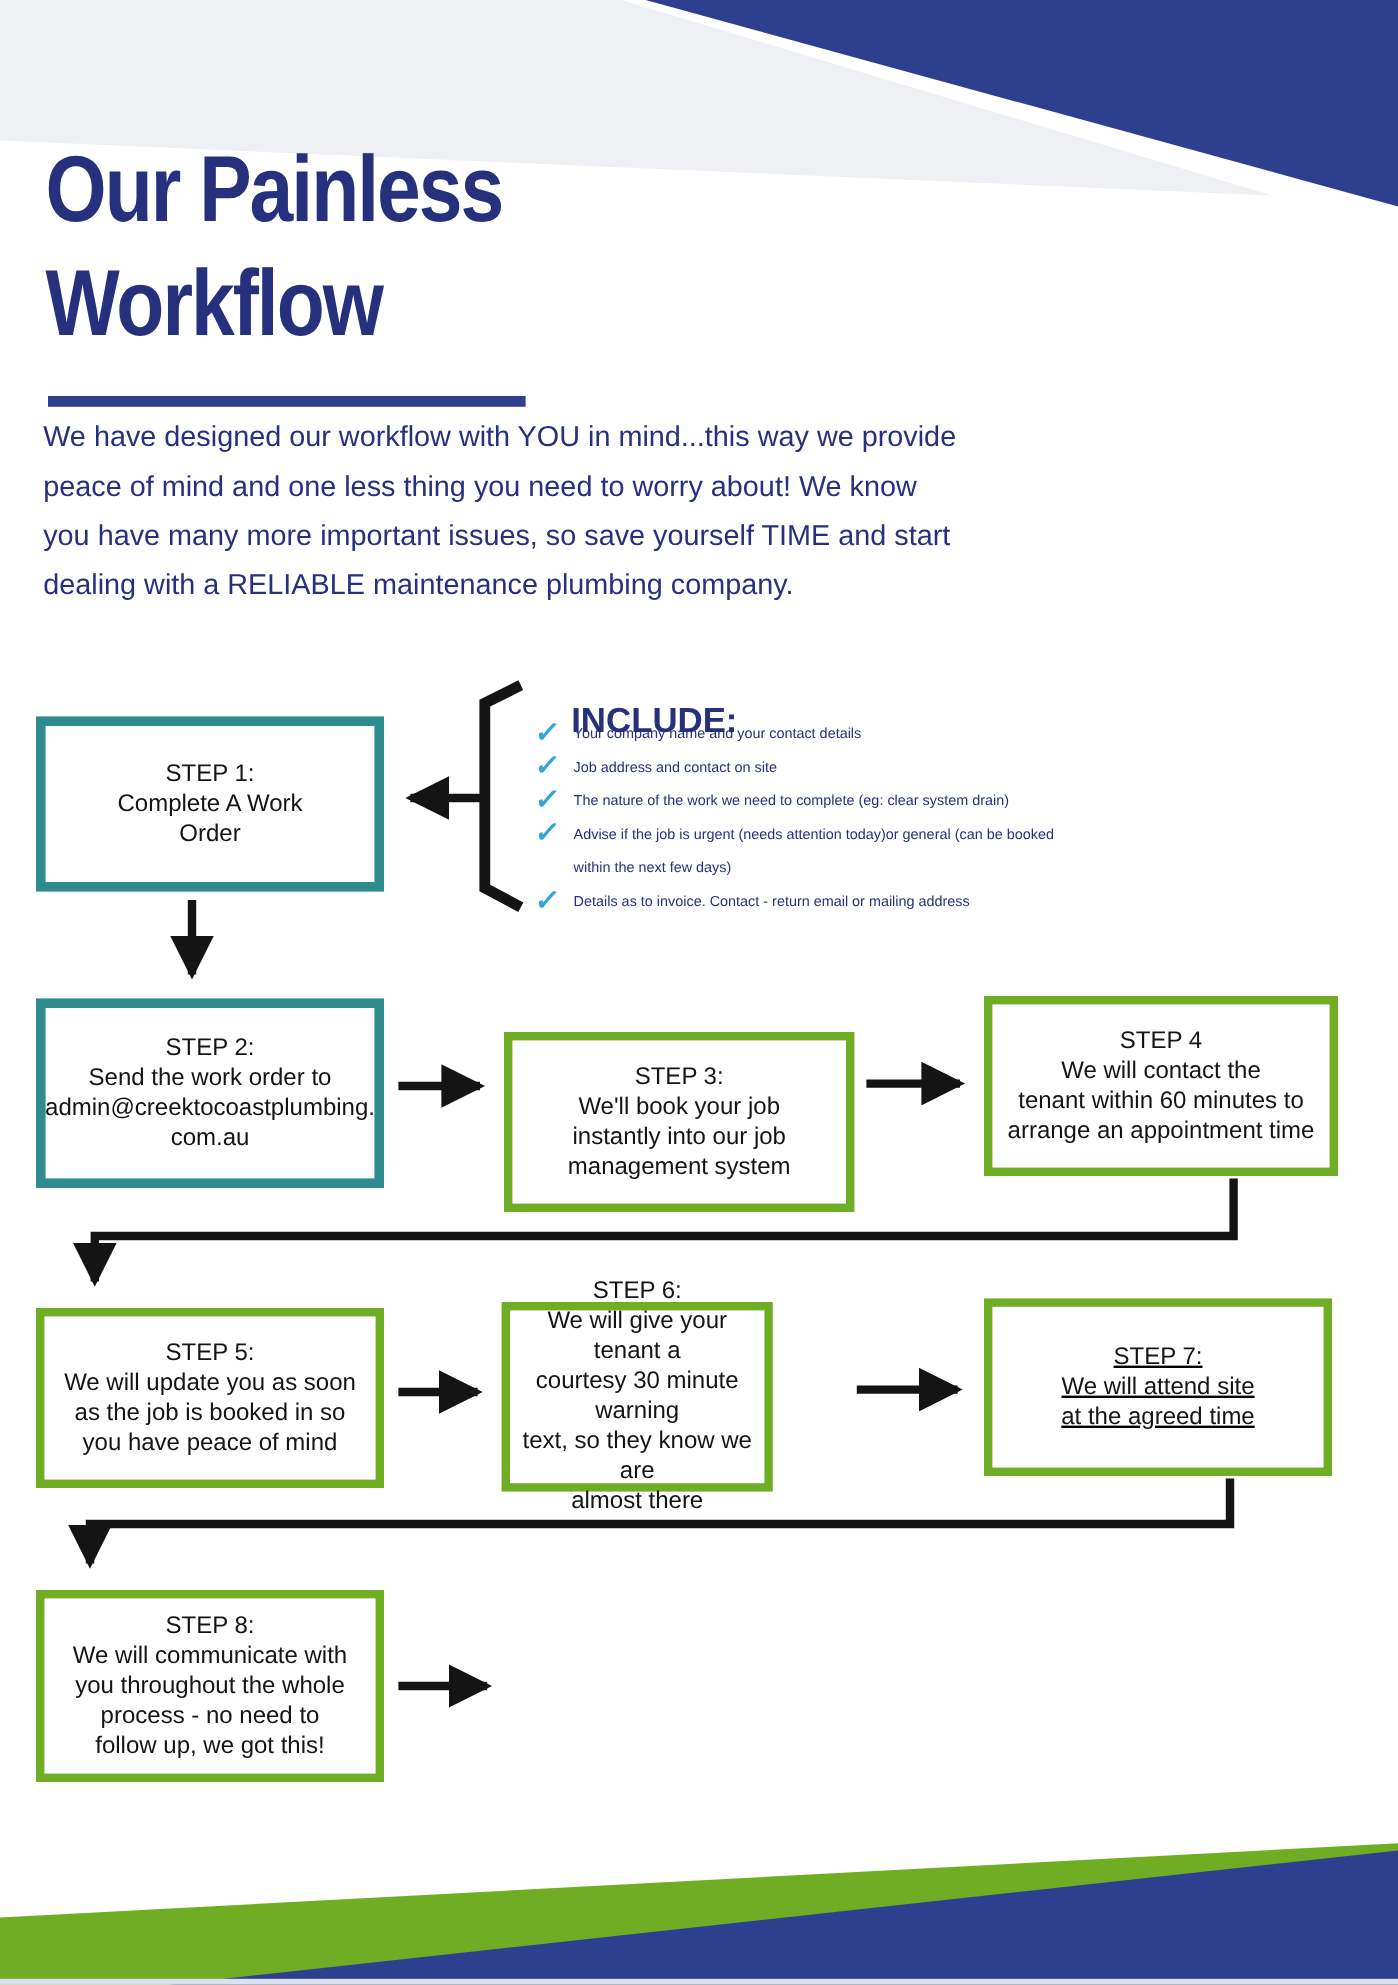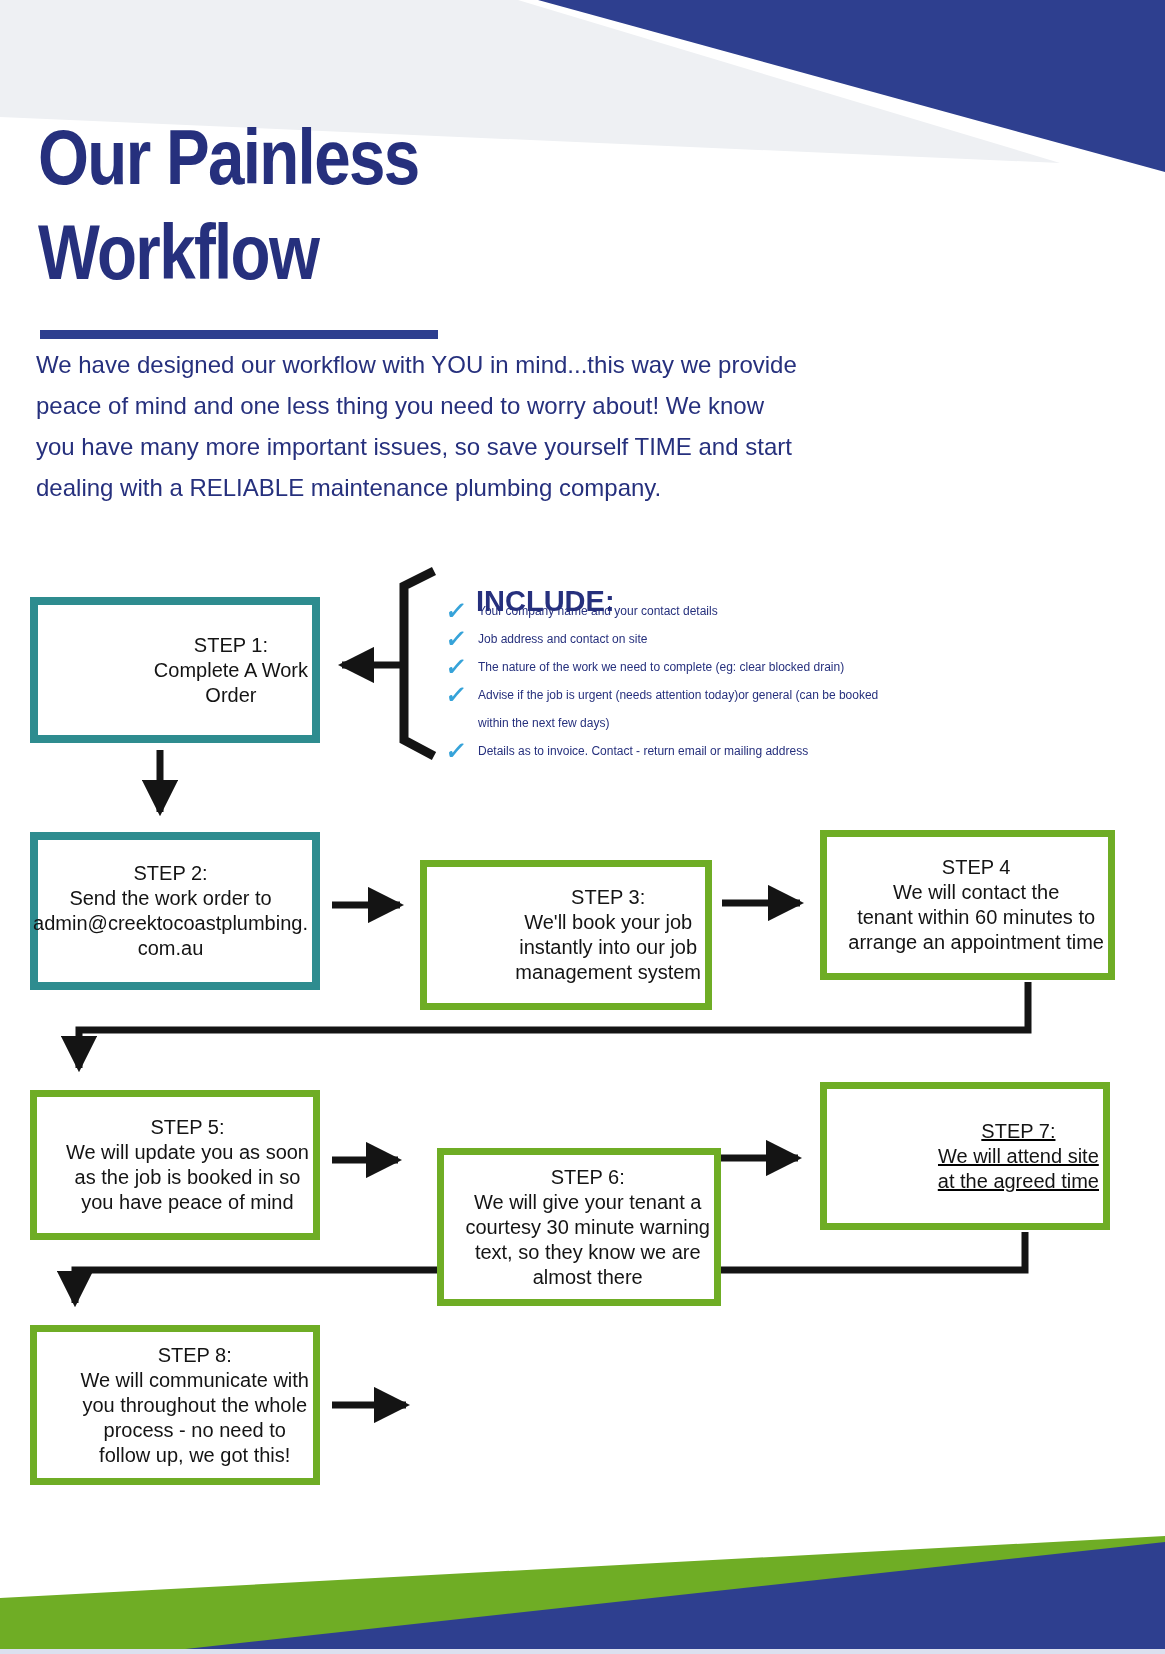--- a/index.html
+++ b/index.html
@@ -35,35 +35,35 @@
   .check{
     flex:0 0 32px;color:var(--check-blue);font-size:24px;font-weight:bold;
     transform:skewX(-8deg);
   }
   .include-text{
     font-size:12px;color:var(--navy-text);white-space:pre-line;
   }
 
   .step{
     position:absolute;z-index:2;background:#ffffff;
-    display:flex;align-items:center;justify-content:flex-end;text-align:center;
+    display:flex;align-items:center;justify-content:center;text-align:center;
     box-sizing:border-box;
   }
   .step.teal{border:8px solid var(--teal);}
   .step.green{border:7px solid var(--green);}
   .step-text{
     font-size:20px;line-height:25px;color:var(--ink);white-space:pre-line;
     padding:0 4px;
   }
   .s1{left:30px;top:597px;width:290px;height:146px;}
   .s2{left:30px;top:832px;width:290px;height:158px;}
   .s3{left:420px;top:860px;width:292px;height:150px;}
   .s4{left:820px;top:830px;width:295px;height:150px;}
   .s5{left:30px;top:1090px;width:290px;height:150px;}
-  .s6{left:418px;top:1148px;width:284px;height:158px;margin-left:19px;}
+  .s6{left:418px;top:1085px;width:226px;height:158px;}
   .s7{left:820px;top:1082px;width:290px;height:148px;text-decoration:underline;}
   .s8{left:30px;top:1325px;width:290px;height:160px;}
   .s9{left:428px;top:1328px;width:564px;height:152px;}
 </style>
 </head>
 <body>
 
 <div class="page">
 
   <svg class="overlay" width="1165" height="1654" viewBox="0 0 1165 1654">
@@ -105,21 +105,21 @@
     <div class="include-item">
       <span class="check">✓</span>
       <span class="include-text">Your company name and your contact details</span>
     </div>
     <div class="include-item">
       <span class="check">✓</span>
       <span class="include-text">Job address and contact on site</span>
     </div>
     <div class="include-item">
       <span class="check">✓</span>
-      <span class="include-text">The nature of the work we need to complete (eg: clear blocked drain)</span>
+      <span class="include-text">The nature of the work we need to complete (eg: clear system drain)</span>
     </div>
     <div class="include-item">
       <span class="check">✓</span>
       <span class="include-text">Advise if the job is urgent (needs attention today)or general (can be booked
 within the next few days)</span>
     </div>
     <div class="include-item">
       <span class="check">✓</span>
       <span class="include-text">Details as to invoice. Contact - return email or mailing address</span>
     </div>

